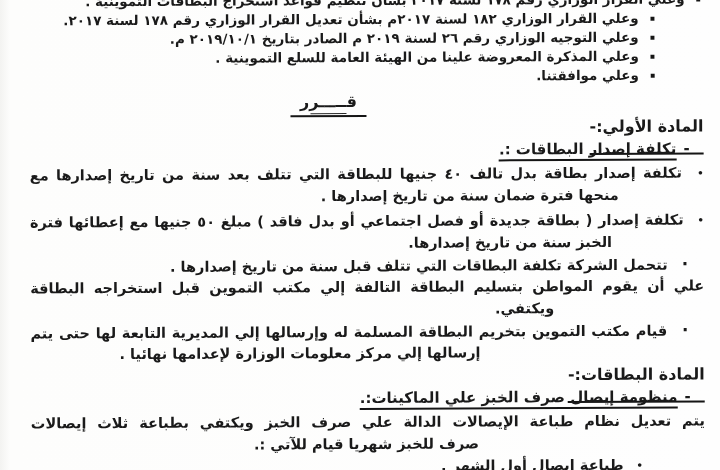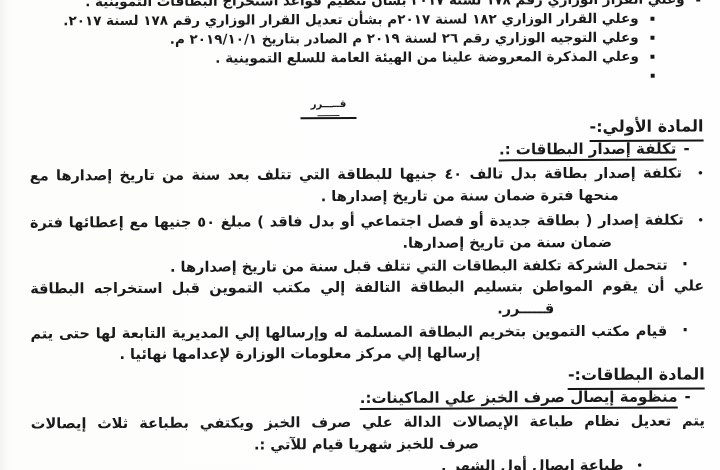--- a/index.html
+++ b/index.html
@@ -24,33 +24,33 @@
   .preamble li{
     display:flex;align-items:center;gap:11px;
     line-height:19px;font-size:13.5px;white-space:nowrap;
   }
   .preamble li:first-child{margin-top:-9px;margin-left:0;margin-right:-46px;}
   .sq{font-size:8px;line-height:19px;flex:0 0 auto;color:#161616;}
   
   .decree-wrap{text-align:center;margin-top:6px;height:22px;}
   .decree{
     position:relative;left:-38px;display:inline-block;
-    font-size:10px;line-height:18px;letter-spacing:1px;
+    font-size:16px;line-height:18px;letter-spacing:1px;
     border-bottom:2.5px solid #151515;padding:0 10px 1px;
   }
   .decree::after{
     content:"";display:block;margin:2px auto 0;width:62%;
     border-bottom:1.5px solid #2a2a2a;
   }
   
   .art-head{
     margin-top:4px;height:20px;line-height:19px;
     font-size:16px;text-align:right;
   }
-  .art-head .ul{border-bottom:2px solid #151515;padding-bottom:4px;}
+  .art-head .ul{border-bottom:2px solid #151515;padding-bottom:17px;}
   .sub-head{
     margin-top:3px;height:20px;line-height:19px;
     font-size:15px;text-align:right;padding-right:14px;
     white-space:nowrap;
   }
   .sub-head .ul{border-bottom:2px solid #151515;padding-bottom:1px;margin-right:7px;}
   
   .line{
     height:22px;line-height:21px;font-size:14.5px;
     overflow:hidden;white-space:normal;
@@ -87,20 +87,21 @@
       <li>
         <span class="sq">▪</span>
         <span>وعلي التوجيه الوزاري رقم ٢٦ لسنة ٢٠١٩ م الصادر بتاريخ ٢٠١٩/١٠/١ م.</span>
       </li>
       <li>
         <span class="sq">▪</span>
         <span>وعلي المذكرة المعروضة علينا من الهيئة العامة للسلع التموينية .</span>
       </li>
       <li>
         <span class="sq">▪</span>
+        <span>وعلي موافقتنا.</span>
       </li>
     </ul>
 
     <div class="decree-wrap">
       <span class="decree">قـــــرر</span>
     </div>
 
     <div class="art-head">
       <span class="ul">المادة الأولي:-</span>
     </div>
@@ -115,33 +116,33 @@
     </div>
     <div class="line rt ind-sm">
       <span>منحها فترة ضمان سنة من تاريخ إصدارها .</span>
     </div>
 
     <div class="line just mt3">
       <span class="dot">•</span>
       <span>تكلفة إصدار ( بطاقة جديدة أو فصل اجتماعي أو بدل فاقد ) مبلغ ٥٠ جنيها مع إعطائها فترة</span>
     </div>
     <div class="line rt ind-sm2">
-      <span>ضمان سنة من تاريخ إصدارها.</span>
+      <span>الخبز سنة من تاريخ إصدارها.</span>
     </div>
 
     <div class="line rt ind-item">
       <span class="middot">·</span>
       <span>تتحمل الشركة تكلفة البطاقات التي تتلف قبل سنة من تاريخ إصدارها .</span>
     </div>
 
     <div class="line just">
       <span>علي أن يقوم المواطن بتسليم البطاقة التالفة إلي مكتب التموين قبل استخراجه البطاقة</span>
     </div>
     <div class="line rt ind-md">
-      <span>قـــــرر.</span>
+      <span>ويكتفي.</span>
     </div>
 
     <div class="line just ind-item">
       <span class="middot">·</span>
       <span>قيام مكتب التموين بتخريم البطاقة المسلمة له وإرسالها إلي المديرية التابعة لها حتى يتم</span>
     </div>
     <div class="line rt ind-lg">
       <span>إرسالها إلي مركز معلومات الوزارة لإعدامها نهائيا .</span>
     </div>
 

